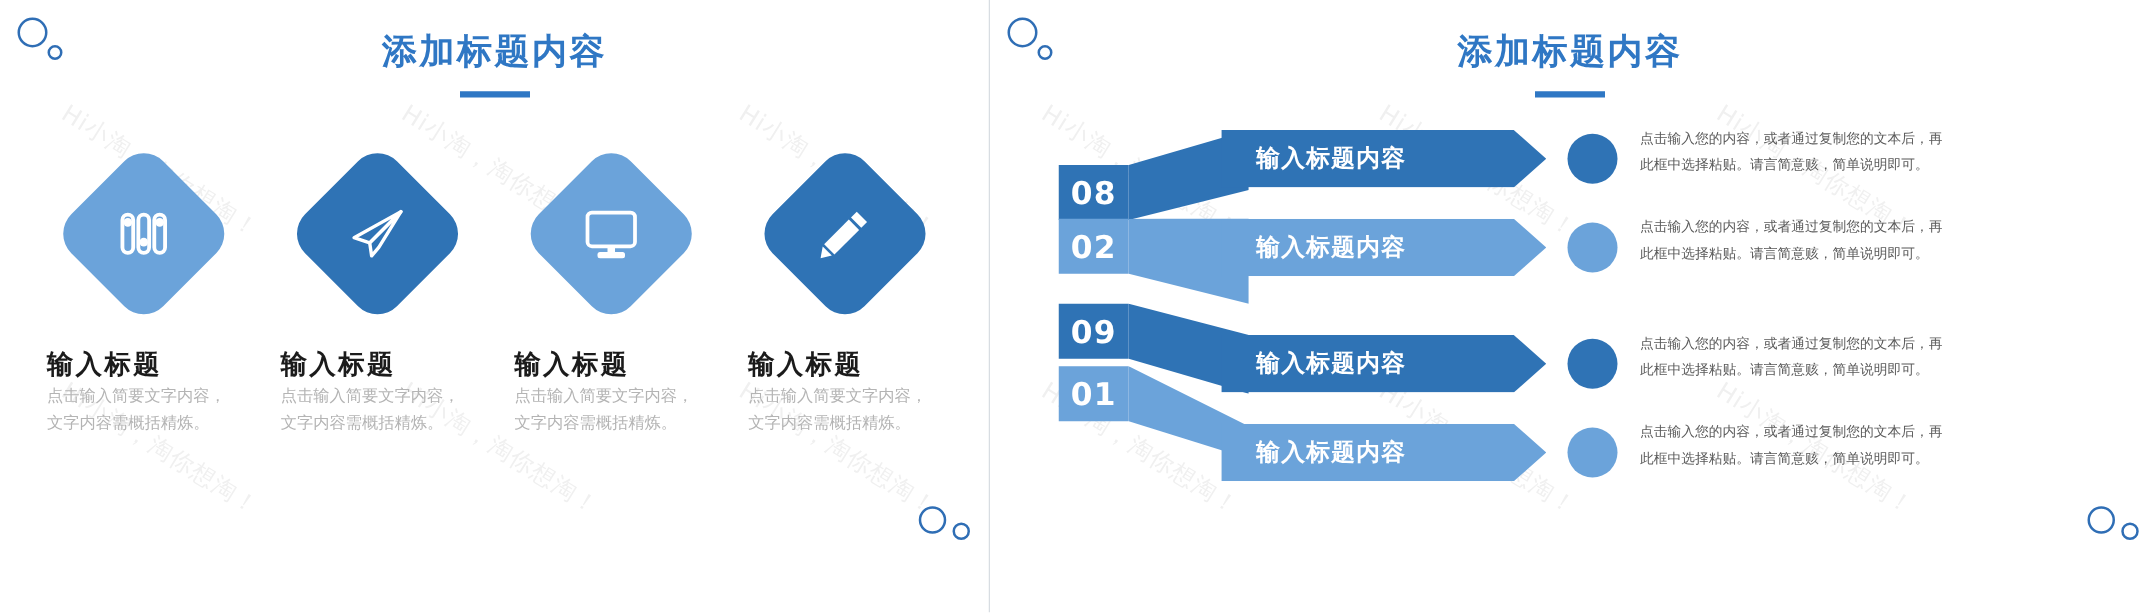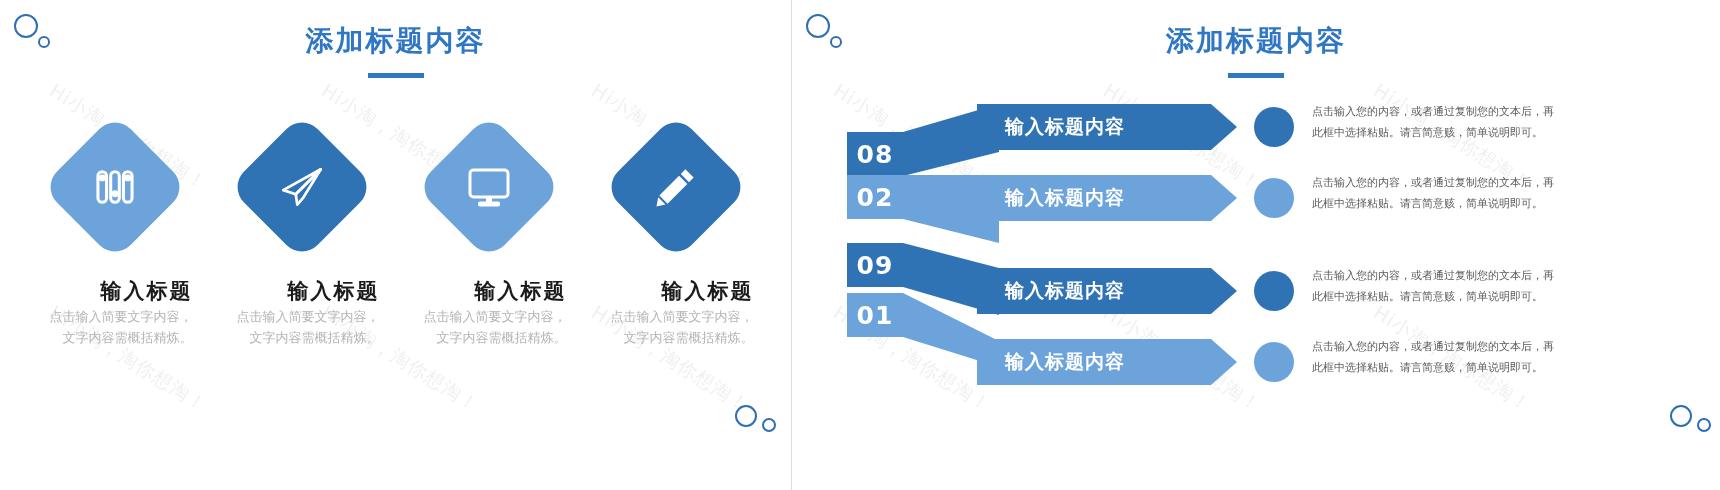--- a/index.html
+++ b/index.html
@@ -49,21 +49,21 @@
   .title-rule {
     width: 56px; height: 5px; background: #2f77c4;
     margin: 13px auto 0;
   }
 
   
   .diamonds {
     position: absolute; top: 120px; left: 0; width: 100%;
     display: flex; justify-content: center; gap: 32px;
   }
-  .dcol { width: 155px; text-align: right; }
+  .dcol { width: 155px; text-align: left; }
   .diamond {
     width: 104px; height: 104px;
     margin: 15px auto 0;
     border-radius: 22px;
     transform: rotate(45deg);
     display: flex; align-items: center; justify-content: center;
     position: relative;
   }
   .diamond > svg { transform: rotate(-45deg); }
   .d-light { background: #6ba3da; }

